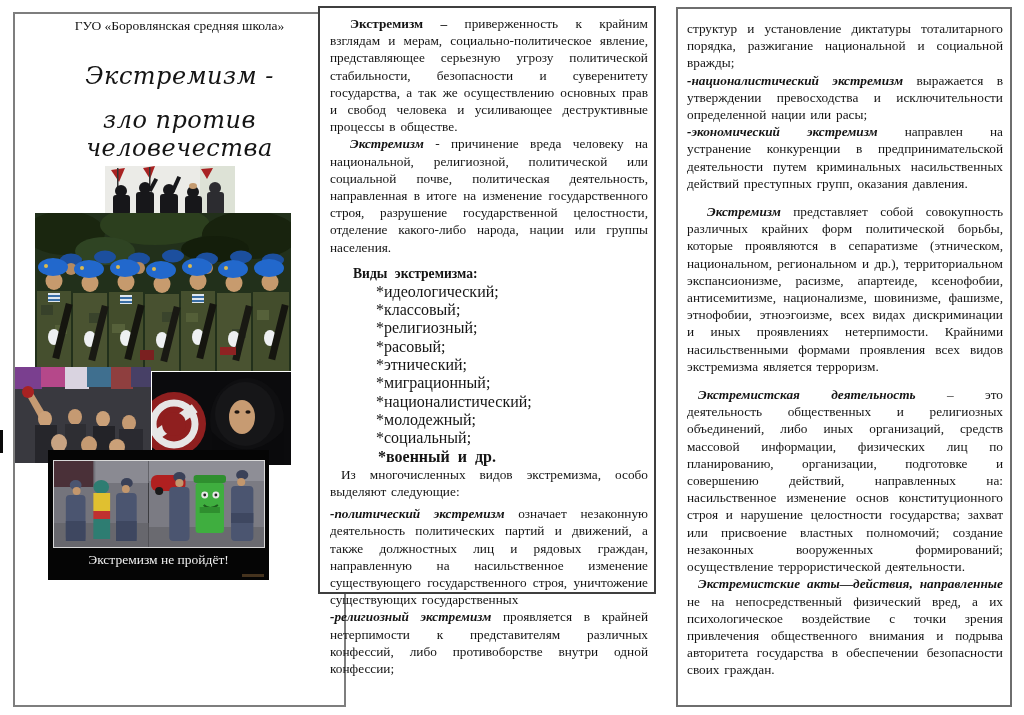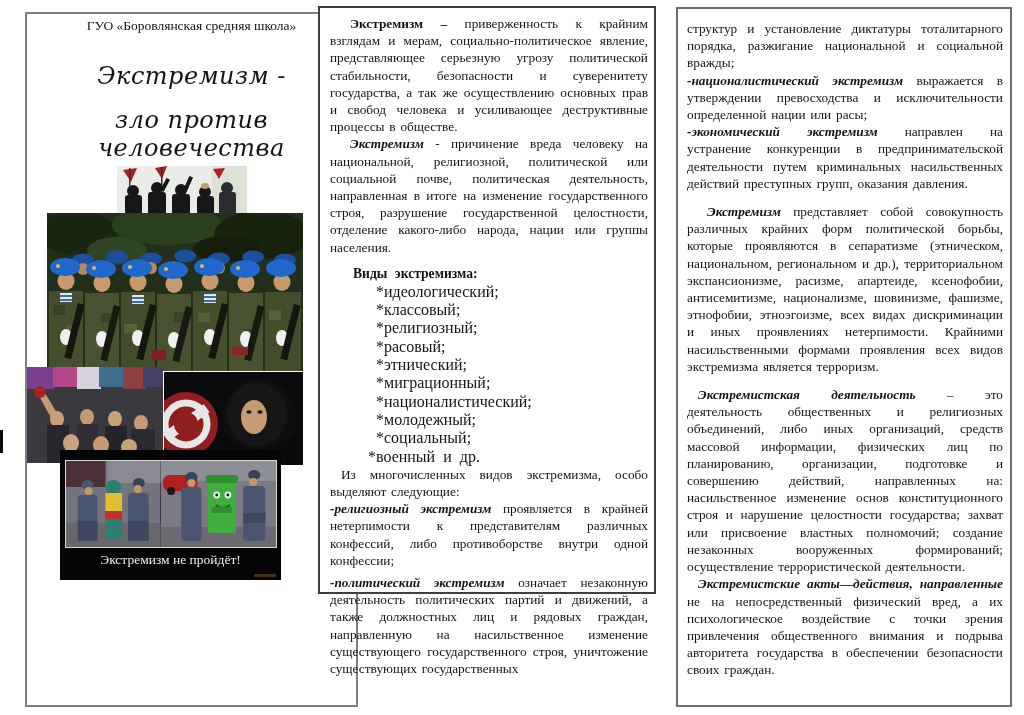--- a/index.html
+++ b/index.html
@@ -2,21 +2,21 @@
 <html><head>
 <meta charset="utf-8">
 <style>
   html,body { margin:0; padding:0; background:#ffffff; }
   * { box-sizing:border-box; }
   .page {
     position:relative; width:1024px; height:715px; background:#ffffff;
     font-family:"Liberation Serif", serif; color:#141414; overflow:hidden;
   }
   .panel { position:absolute; background:#ffffff; }
-  .panel-left  { left:13px; top:12px; width:333px; height:695px; border:2px solid #7e7e7e;margin-left:12px; }
+  .panel-left  { left:13px; top:12px; width:333px; height:695px; border:2px solid #7e7e7e; }
   .panel-mid   { left:318px; top:6px;  width:338px; height:588px; border:2px solid #3f3f3f; padding:7px 6px 0 10px; }
   .panel-right { left:676px; top:7px;  width:336px; height:700px; border:2px solid #6e6e6e; padding:11px 7px 0 9px; }
 
   
   .school-header { position:absolute; top:4px; left:0; right:0; text-align:center; font-size:13.5px; }
   .title-line { position:absolute; left:0; right:0; text-align:center;
     font-family:"DejaVu Serif", serif; font-style:italic; font-size:24px; letter-spacing:0.5px; }
   .title-1 { top:48px; }
   .title-2 { top:92px; }
   .photo { position:absolute; display:block; }
@@ -29,21 +29,21 @@
   .scan-artifact { position:absolute; left:0; top:430px; width:3px; height:23px; background:#0a0a0a; }
 
   
   .jp { text-align:justify; font-size:13.3px; line-height:17.2px; margin:0; word-spacing:1.5px; }
   .ind  { text-indent:20px; }
   .ind-sm { text-indent:11px; }
   .b  { font-weight:bold; }
   .bi { font-weight:bold; font-style:italic; }
   .vtitle { font-weight:bold; font-size:13.6px; margin:9px 0 0 23px; line-height:18px; word-spacing:4px; }
   .vitem { font-size:16px; line-height:18.3px; margin-left:46px; }
-  .vitem.last { margin-left:38px; word-spacing:4px; }
+  .vitem.last { margin-left:48px; word-spacing:4px;font-weight:bold; }
   .gap-top { margin-top:11px; }
   .gap-top-sm { margin-top:5px; }
 </style>
 </head>
 <body>
 
 <div class="page">
 
   <div class="scan-artifact"></div>
 
@@ -303,22 +303,22 @@
     <div class="vitem">*религиозный;</div>
     <div class="vitem">*расовый;</div>
     <div class="vitem">*этнический;</div>
     <div class="vitem">*миграционный;</div>
     <div class="vitem">*националистический;</div>
     <div class="vitem">*молодежный;</div>
     <div class="vitem">*социальный;</div>
     <div class="vitem last">*военный  и др.</div>
 
     <p class="jp ind-sm">Из многочисленных видов экстремизма, особо выделяют следующие:</p>
+    <p class="jp gap-top-sm"><span class="bi">-политический экстремизм</span> <span>означает незаконную деятельность политических партий и движений,  а также должностных лиц и рядовых граждан, направленную на насильственное изменение существующего государственного строя, уничтожение существующих государственных</span></p>
     <p class="jp"><span class="bi">-религиозный экстремизм</span> <span>проявляется в крайней нетерпимости к представителям различных конфессий,  либо противоборстве внутри одной конфессии;</span></p>
-    <p class="jp gap-top-sm"><span class="bi">-политический экстремизм</span> <span>означает незаконную деятельность политических партий и движений,  а также должностных лиц и рядовых граждан, направленную на насильственное изменение существующего государственного строя, уничтожение существующих государственных</span></p>
   </section>
 
   <section class="panel panel-right">
     <p class="jp">структур и установление диктатуры тоталитарного порядка, разжигание  национальной и социальной вражды;</p>
     <p class="jp"><span class="bi">-националистический экстремизм</span> <span>выражается в утверждении превосходства и исключительности определенной нации или расы;</span></p>
     <p class="jp"><span class="bi">-экономический экстремизм</span> <span>направлен на устранение конкуренции в предпринимательской деятельности  путем криминальных насильственных действий  преступных групп, оказания давления.</span></p>
     <p class="jp ind gap-top"><span class="bi">Экстремизм</span> <span>представляет собой совокупность различных крайних форм политической борьбы, которые проявляются в сепаратизме (этническом, национальном, региональном и др.), территориальном экспансионизме, расизме, апартеиде, ксенофобии, антисемитизме, национализме, шовинизме, фашизме, этнофобии, этноэгоизме, всех видах дискриминации и иных проявлениях нетерпимости. Крайними насильственными формами проявления всех видов экстремизма  является терроризм.</span></p>
     <p class="jp ind-sm gap-top"><span class="bi">Экстремистская деятельность</span> <span>– это деятельность общественных и религиозных объединений, либо иных организаций,  средств массовой информации, физических лиц по планированию, организации, подготовке и совершению действий, направленных на: насильственное изменение основ конституционного строя и нарушение целостности государства; захват или присвоение властных полномочий; создание незаконных вооруженных формирований; осуществление террористической деятельности.</span></p>
     <p class="jp ind-sm"><span class="bi">Экстремистские акты—действия, направленные</span> <span>не на непосредственный физический вред, а их психологическое воздействие с точки зрения привлечения общественного внимания и подрыва авторитета государства в обеспечении безопасности своих граждан.</span></p>
   </section>

